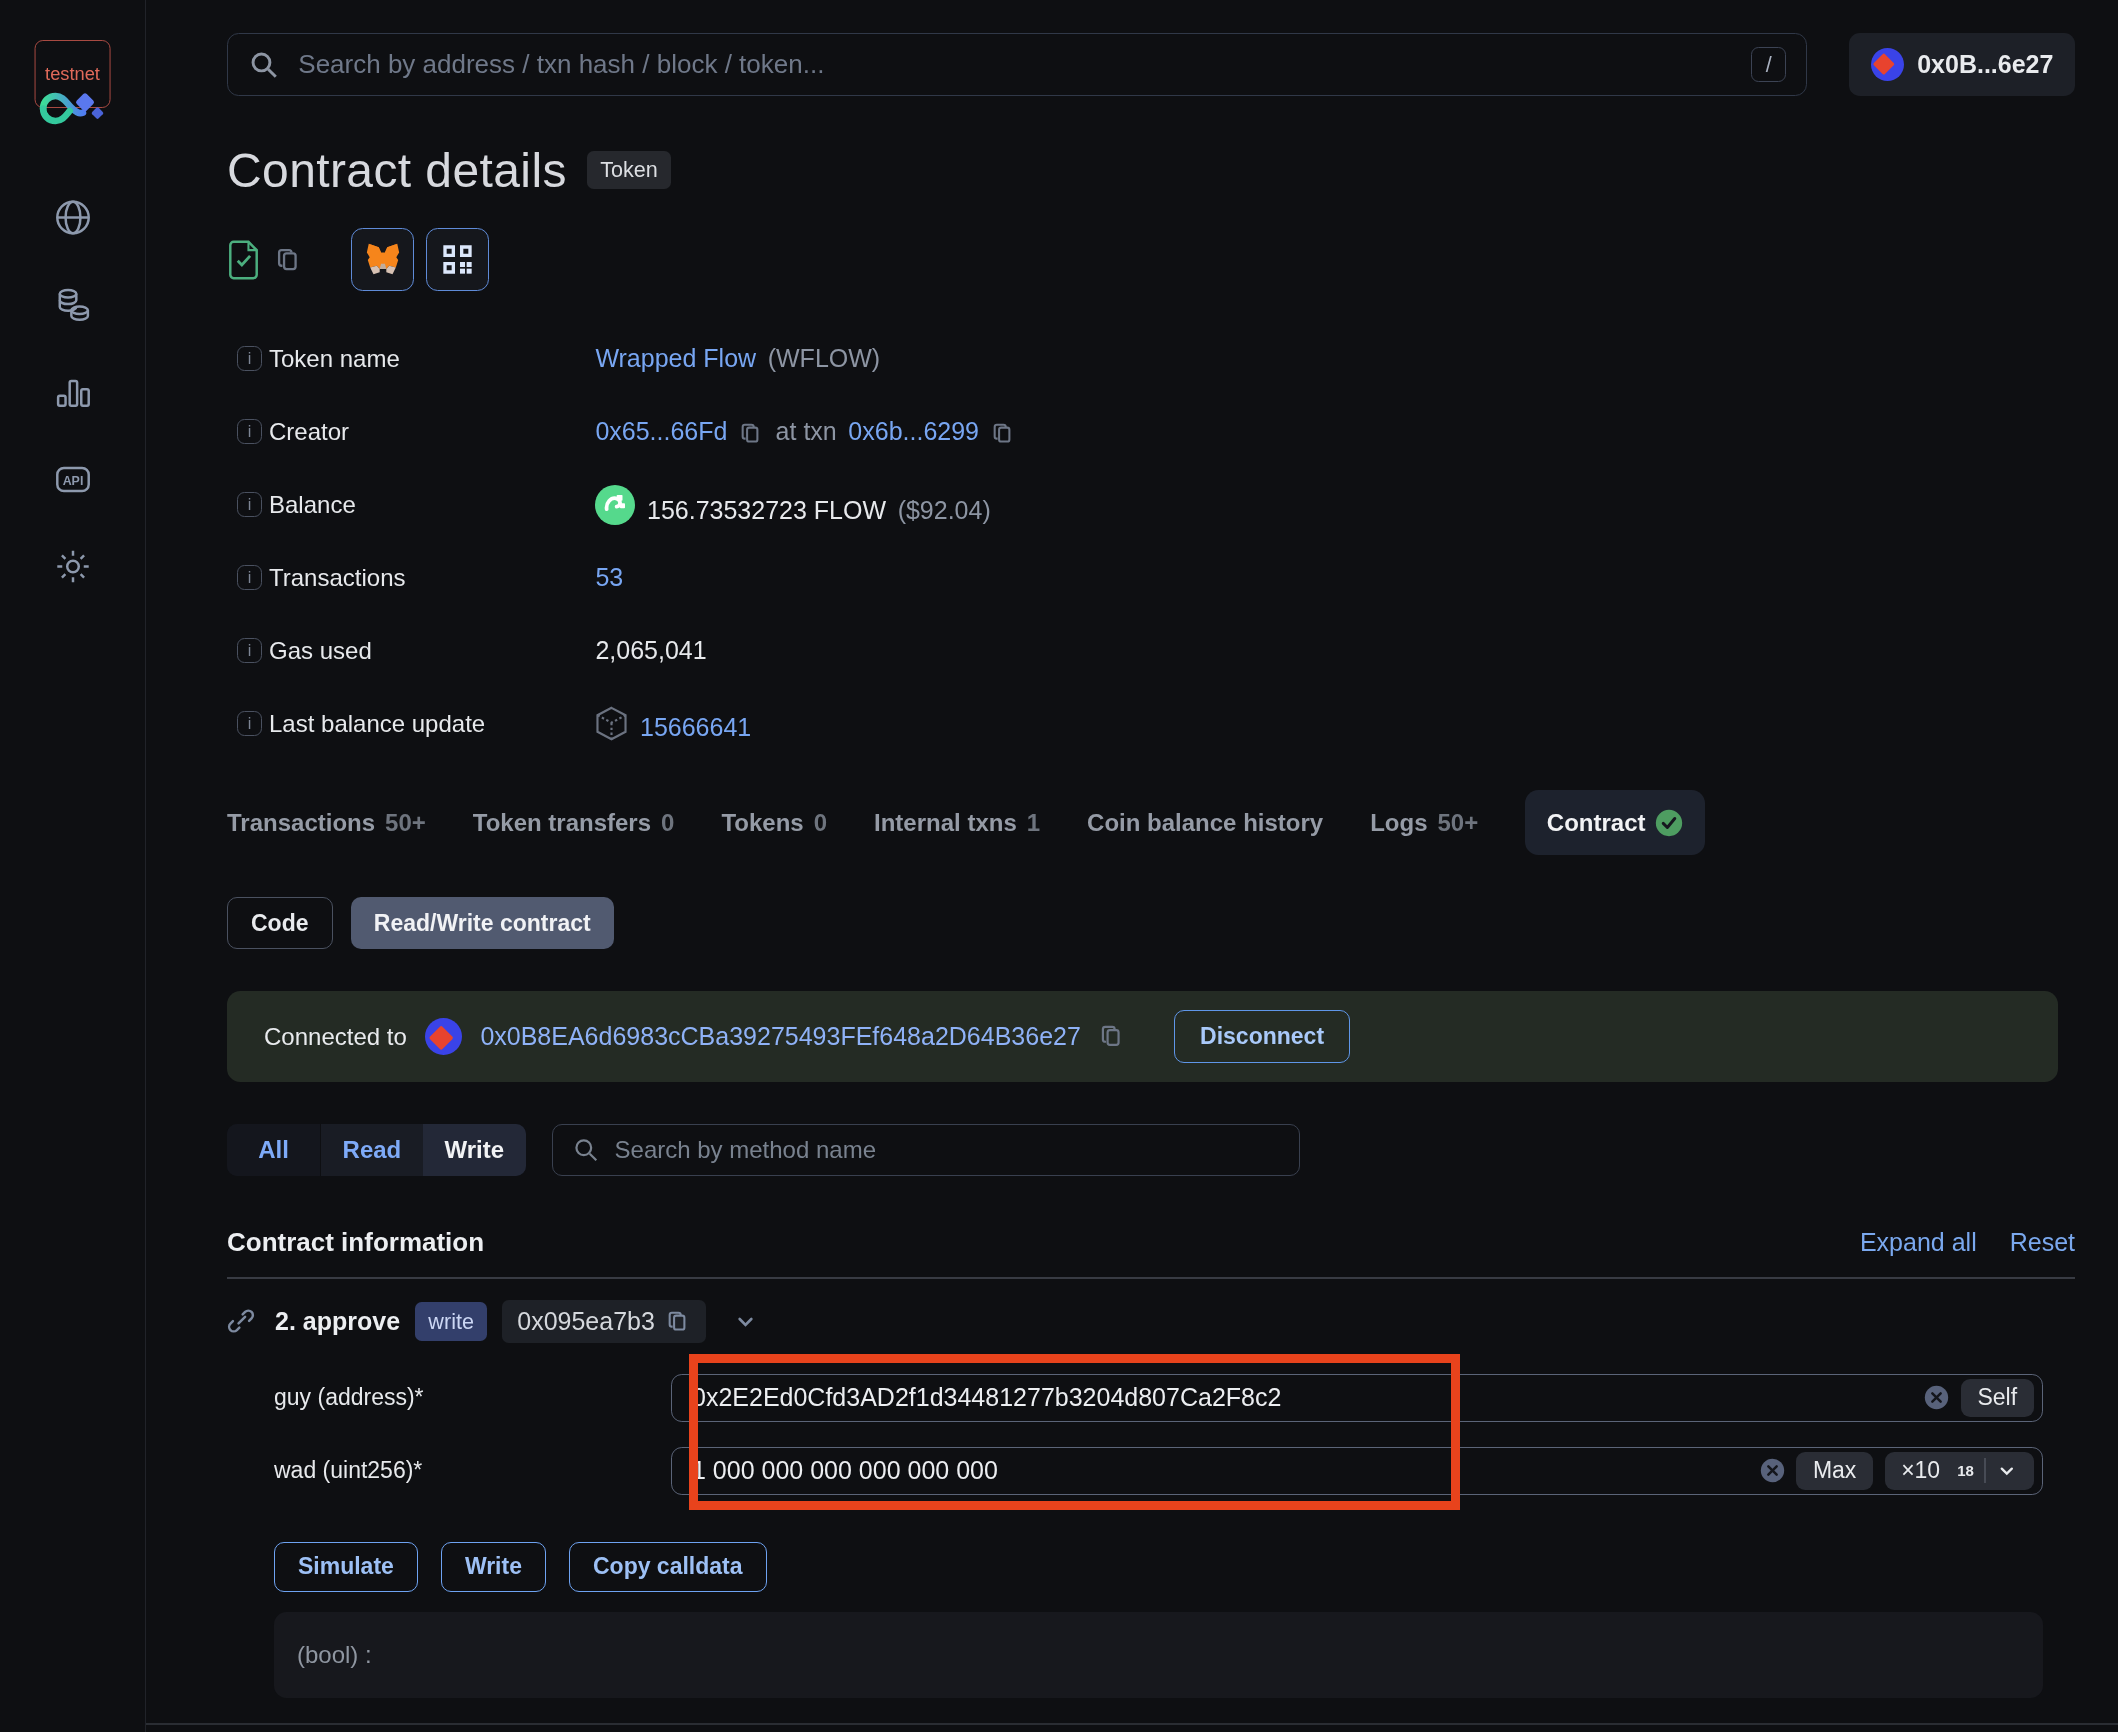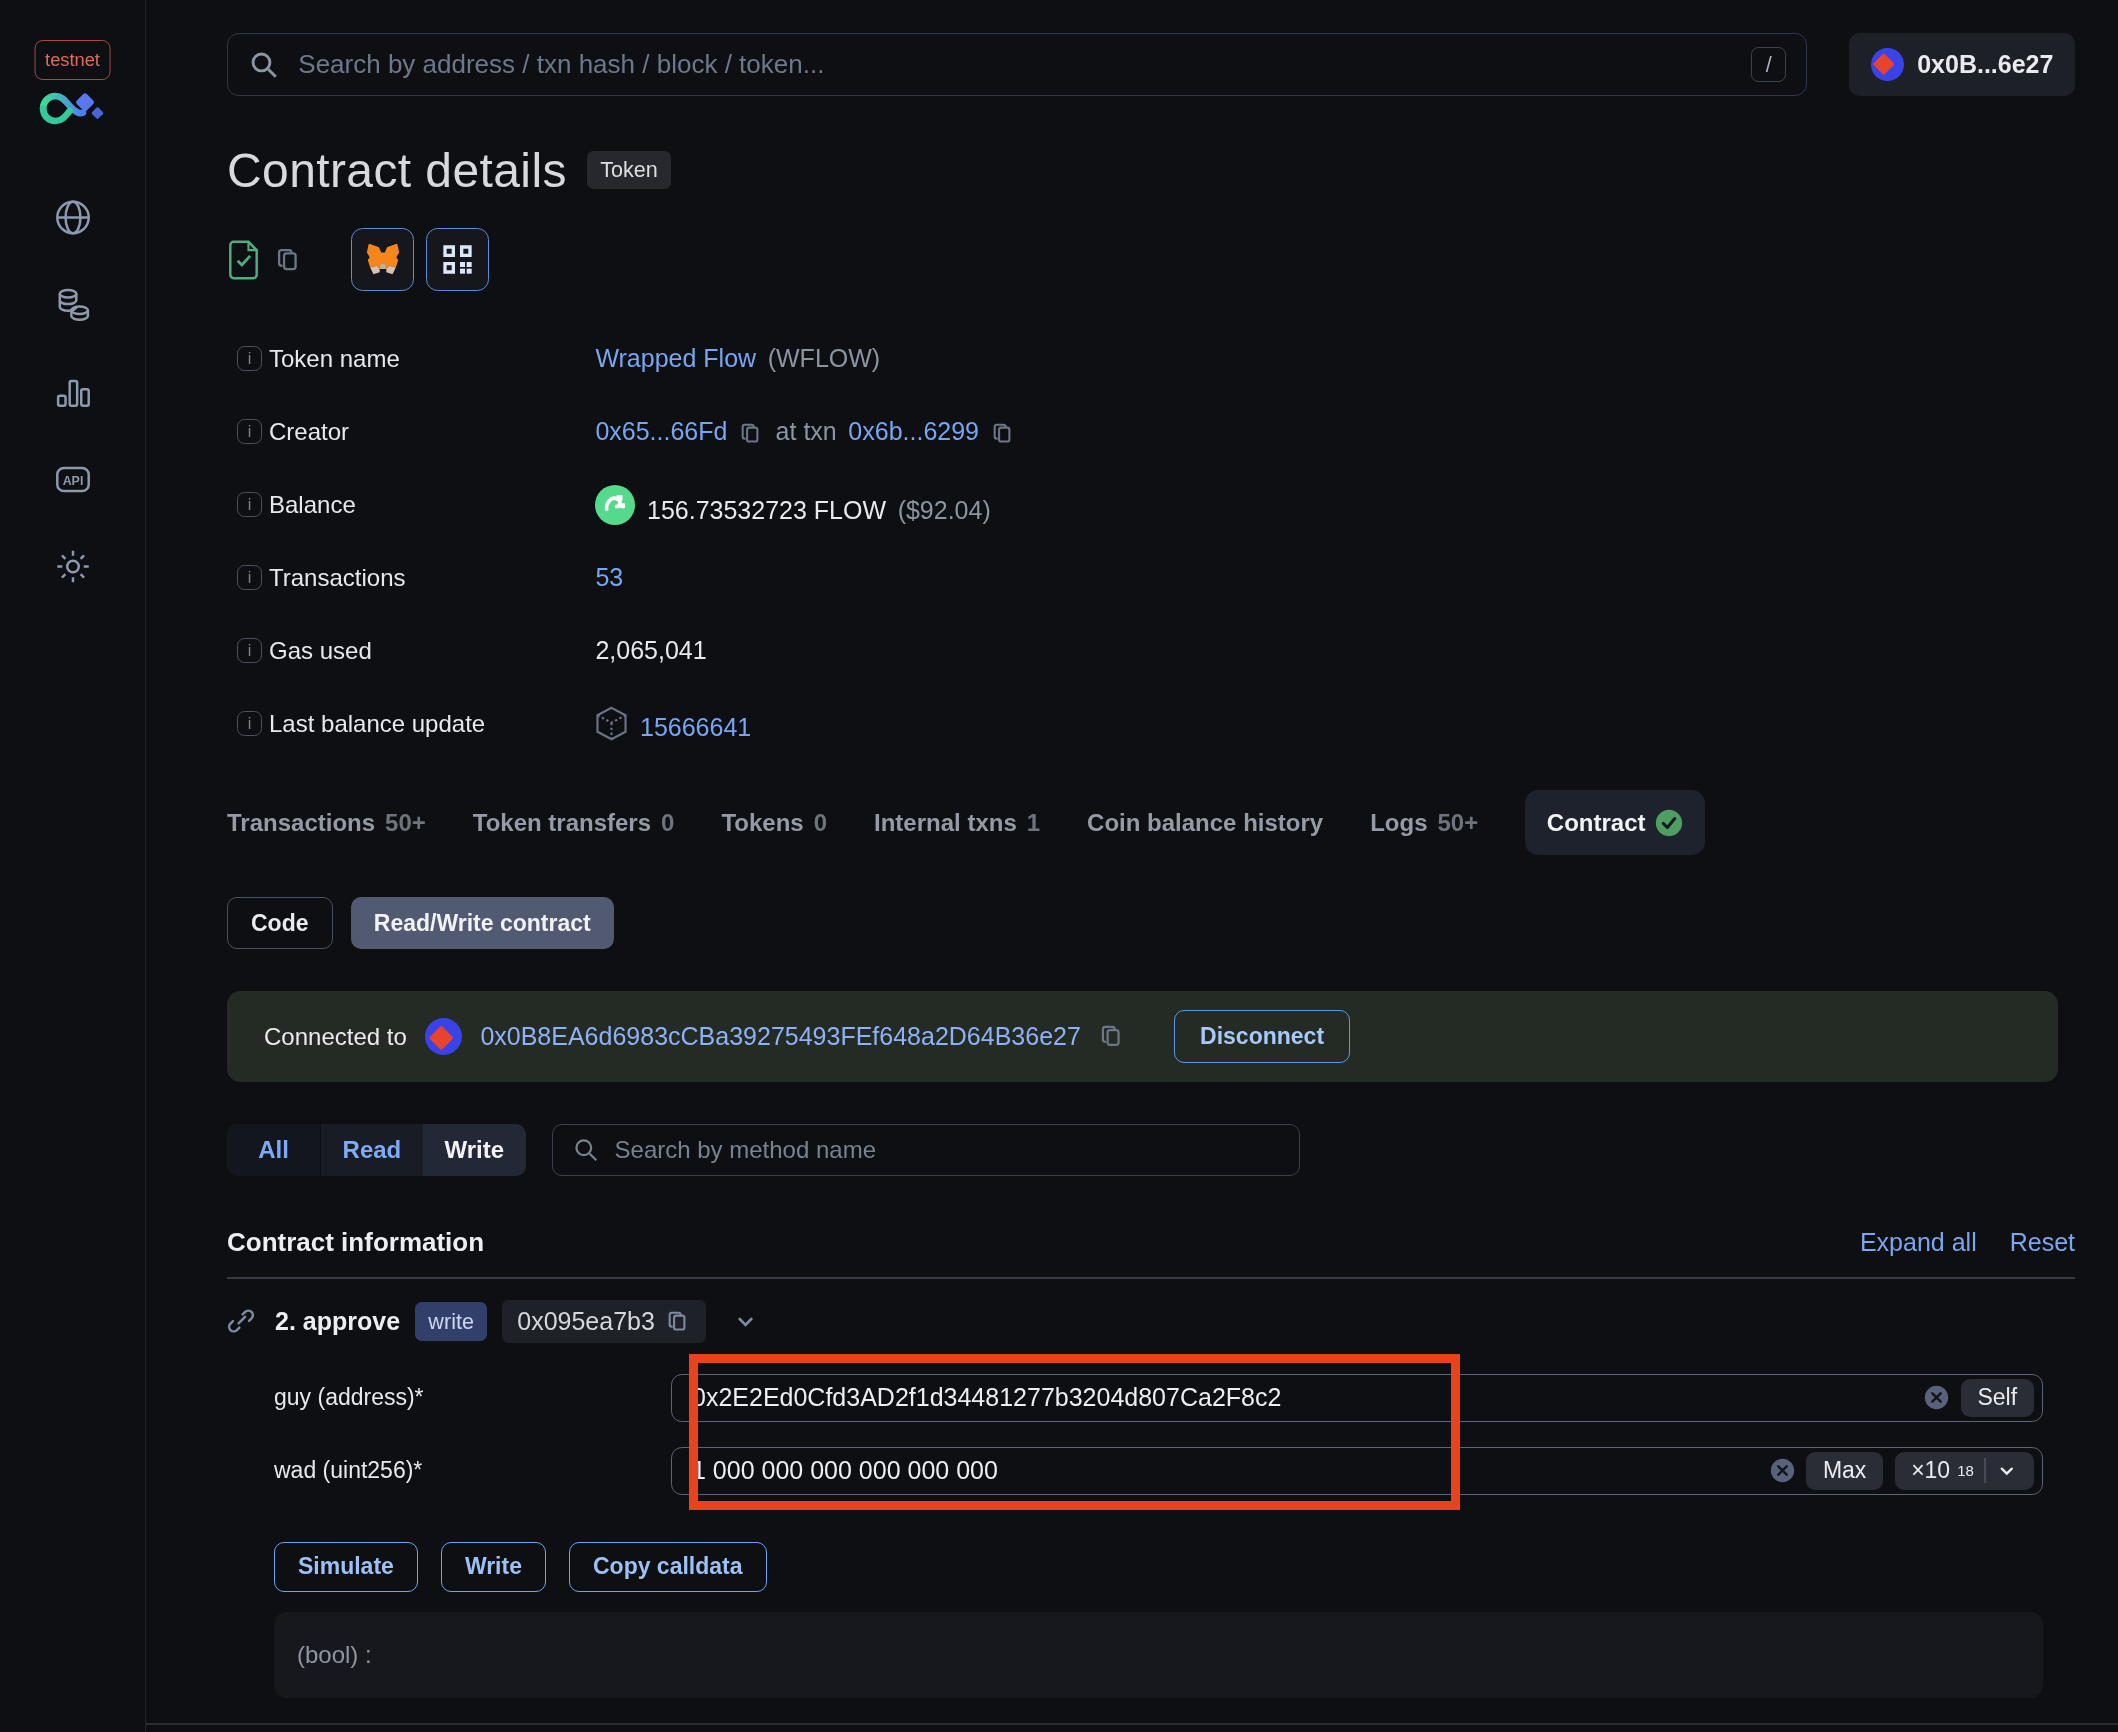--- a/index.html
+++ b/index.html
@@ -13,21 +13,21 @@
   .page { position:relative; width:2118px; height:1733px; display:flex; }
 
   
   .sidebar {
     position:relative; width:146px; height:100%;
     border-right:1.7px solid #212329; flex:0 0 146px;
   }
   .testnet-badge {
     position:absolute; top:40px; left:50%; transform:translateX(-50%);
     font-size:18.3px; color:#e06a5a; border:1.7px solid #a84a42;
-    border-radius:8.3px; padding:8px 10px; white-space:nowrap;
+    border-radius:8.3px; padding:22px 10px; white-space:nowrap;
   }
   .side-logo { position:absolute; top:85px; left:50%; transform:translateX(-50%); }
   .side-ic { position:absolute; left:50%; transform:translateX(-50%); width:43px; height:43px; }
   .side-ic svg { width:43px; height:43px; }
   .ic-globe { top:196px; } .ic-coins { top:283px; } .ic-chart { top:371px; }
   .ic-api { top:458px; } .ic-gear { top:545px; }
 
   
   .main { flex:1; padding:0 43px 0 81px; position:relative; }
 
@@ -146,21 +146,21 @@
   }
   .field-input input {
     flex:1; min-width:0; background:transparent; border:none; outline:none;
     font-family:"Liberation Sans",sans-serif; font-size:25px; color:#eceef1;
   }
   .clear-ic { flex:0 0 25px; cursor:pointer; }
   .mini-chip { background:#2a2d35; color:#e9ebee; font-size:23px; font-weight:500;
                border-radius:9.1px; height:38px; display:flex; align-items:center;
                padding:0 16.6px; cursor:pointer; white-space:nowrap; }
   .mult-chip { gap:0; }
-  .mult-chip sup { font-size:15px; margin-left:7px; }
+  .mult-chip sup { font-size:15px; margin-left:17px;font-weight:bold; }
   .mult-div { width:1.7px; height:25px; background:#474b55; margin:0 10px; }
 
   .actions { margin-top:47px; margin-left:47px; display:flex; gap:23px; height:50px; }
   .action-btn { height:50px; border:1.7px solid #6ea3f2; border-radius:10px; background:transparent;
                 color:#9dc0f5; font-size:23px; font-weight:600; padding:0 23px;
                 display:flex; align-items:center; cursor:pointer; }
   .output-panel {
     margin:20px 32px 0 47px; height:86px; background:#17181d; border-radius:12.5px;
     display:flex; align-items:center; padding:0 23px; font-size:24px; color:#8f96a1;
   }

